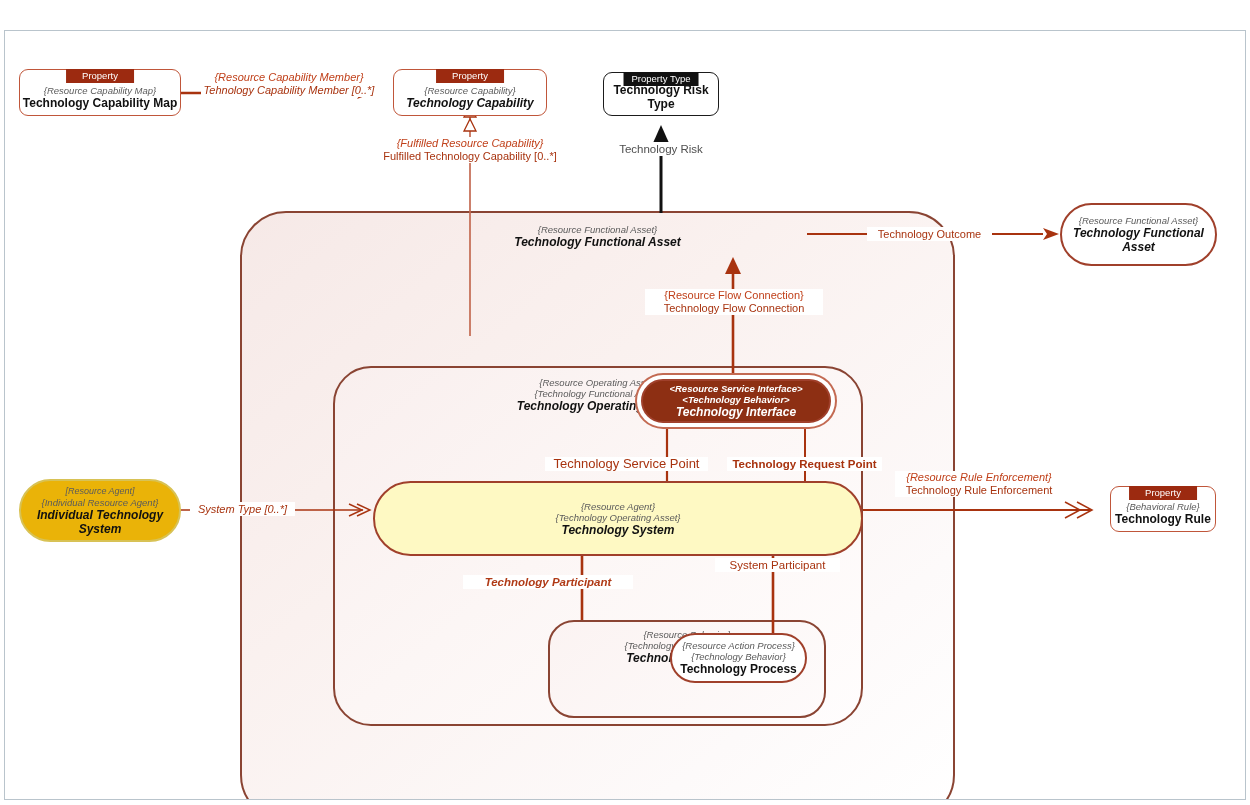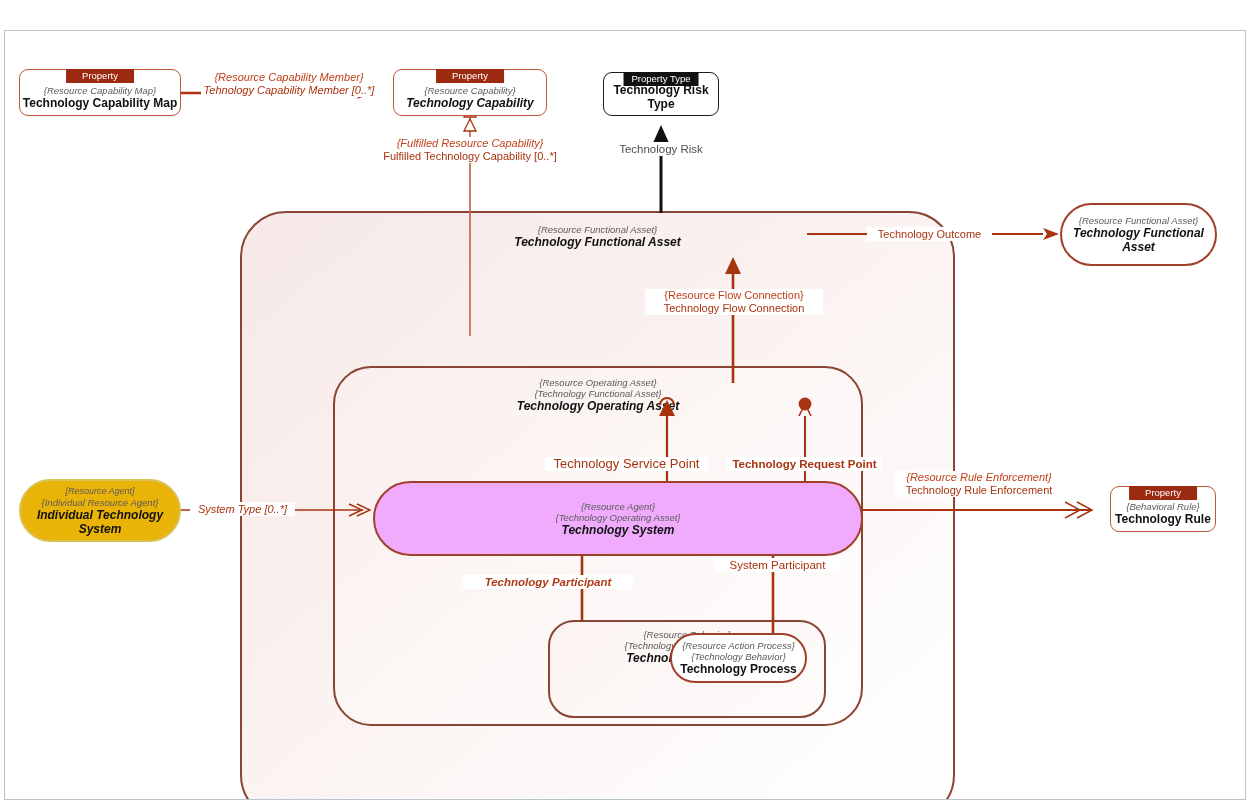--- a/index.html
+++ b/index.html
@@ -188,22 +188,27 @@
       <div class="stereo">{Risk Type}</div>
       <div class="nm upr">Technology Risk Type</div>
     </div>
 
 
     <div class="node stadium" style="left:1055px;top:172px;width:157px;height:63px;background:#fff;">
       <div class="stereo">{Resource Functional Asset}</div>
       <div class="nm">Technology Functional Asset</div>
     </div>
 
-
-    <div class="node stadium" style="left:368px;top:450px;width:490px;height:75px;background:#f0abfc;border-radius:40px;">
+    <div class="node stadium filled" style="left:636px;top:348px;width:190px;height:44px;">
+      <div class="stereo">&lt;Resource Service Interface&gt;</div>
+      <div class="stereo">&lt;Technology Behavior&gt;</div>
+      <div class="nm">Technology Interface</div>
+    </div>
+
+    <div class="node stadium" style="left:368px;top:450px;width:490px;height:75px;background:#fef9c3;border-radius:40px;">
       <div class="stereo">{Resource Agent}</div>
       <div class="stereo">{Technology Operating Asset}</div>
       <div class="nm">Technology System</div>
     </div>
 
     <div class="node stadium gold" style="left:14px;top:448px;width:162px;height:63px;">
       <div class="stereo" style="font-size:9px;">[Resource Agent]</div>
       <div class="stereo">{Individual Resource Agent}</div>
       <div class="nm" style="white-space:normal;width:140px;">Individual Technology System</div>
     </div>

